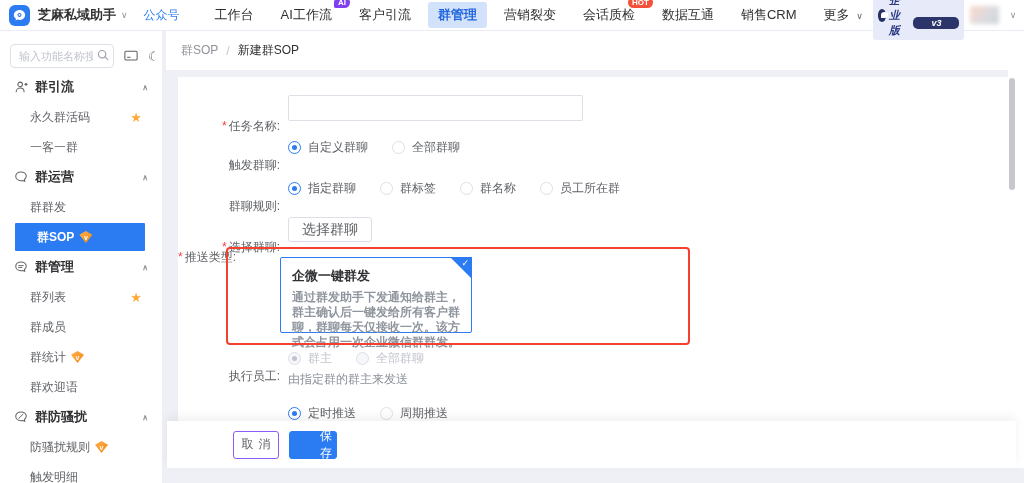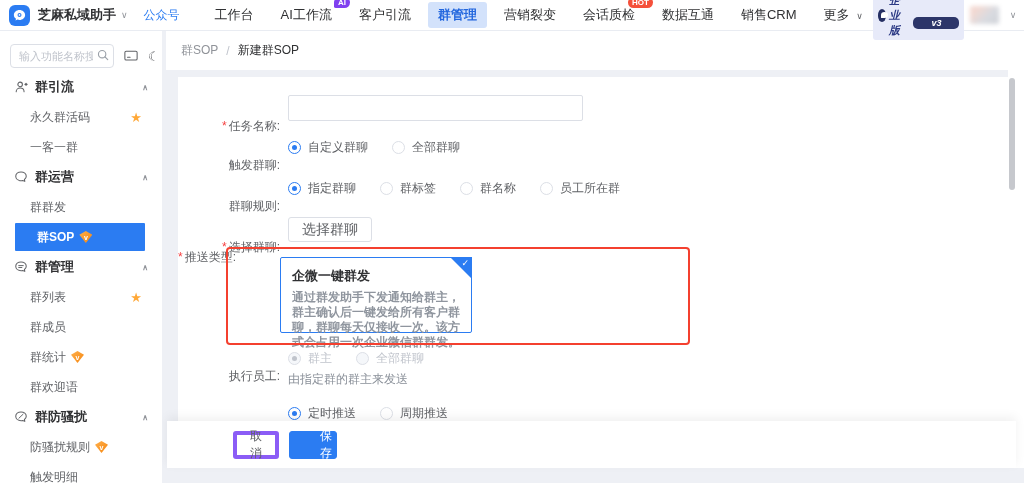--- a/index.html
+++ b/index.html
@@ -106,21 +106,21 @@
   .pcard .corner-check { position:absolute; top:0; right:2px; color:#fff; font-size:9px; }
   .exec-hint { position:absolute; left:110px; top:294px; color:#8a9099; font-size:12px; }
 
   
   .footbar { position:absolute; left:167px; right:8px; top:421px; height:47px; background:#fff;
     box-shadow:0 -4px 10px rgba(0,0,0,.06); z-index:12; display:flex; align-items:center;
     padding-left:66px; gap:10px; }
   .btn { height:28px; border-radius:3px; font-size:12px; display:flex; align-items:center;
     justify-content:center; letter-spacing:5px; padding-left:5px; cursor:pointer;
     font-family:"Liberation Sans", sans-serif; }
-  .btn.cancel { width:46px; background:#fff; border:4px solid #8b5cf6; color:#606266; }
+  .btn.cancel { width:46px; background:#fff; border:1px solid #8b5cf6; color:#606266; }
   .btn.save { width:48px; background:#2b7cf2; border:1px solid #2b7cf2; color:#fff;padding-left:31px; }
 
   
   .scroll-track { position:absolute; left:1008px; top:43px; width:16px; height:425px; background:#fff; z-index:6; }
   .scroll-thumb { position:absolute; left:1009px; top:78px; width:6px; height:112px;
     background:#c6c8cd; border-radius:3px; z-index:7; cursor:pointer; }
 </style>
 </head>
 <body>
 

